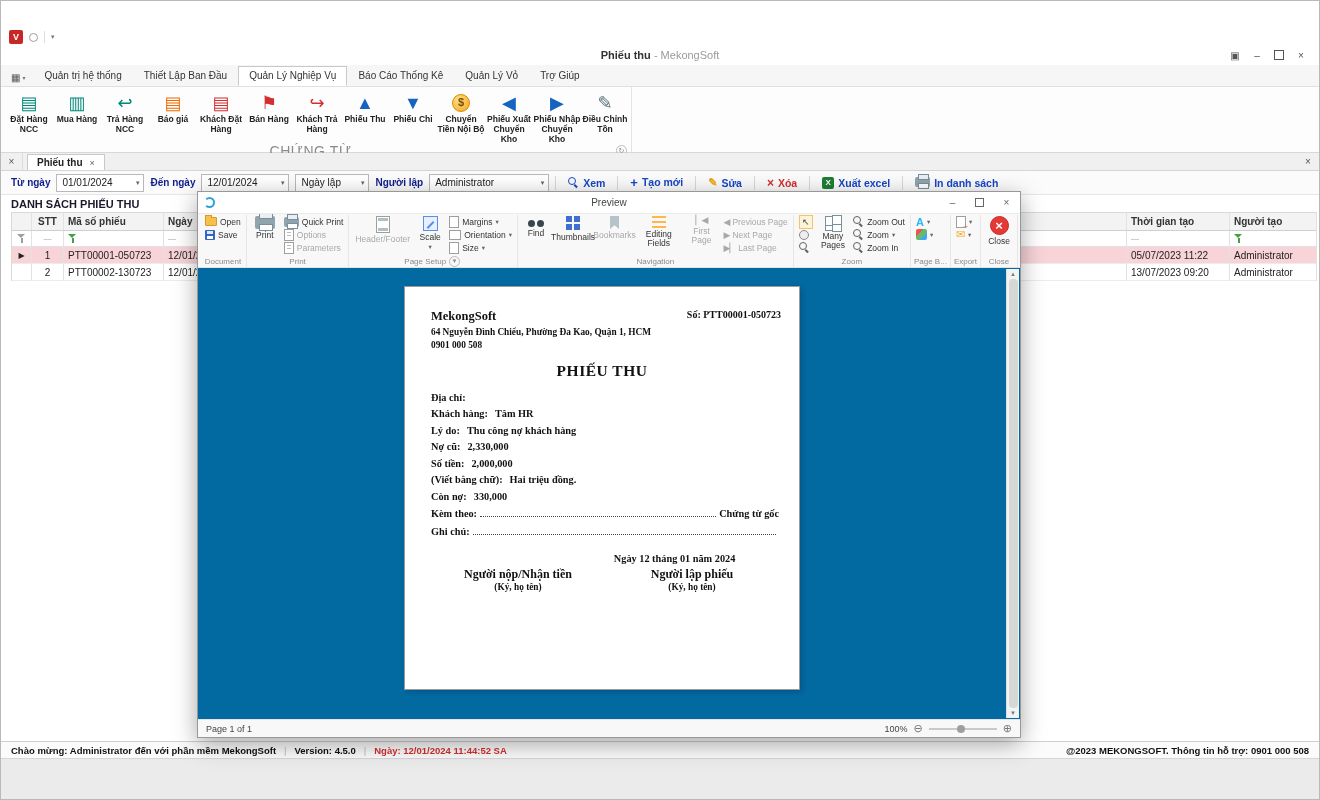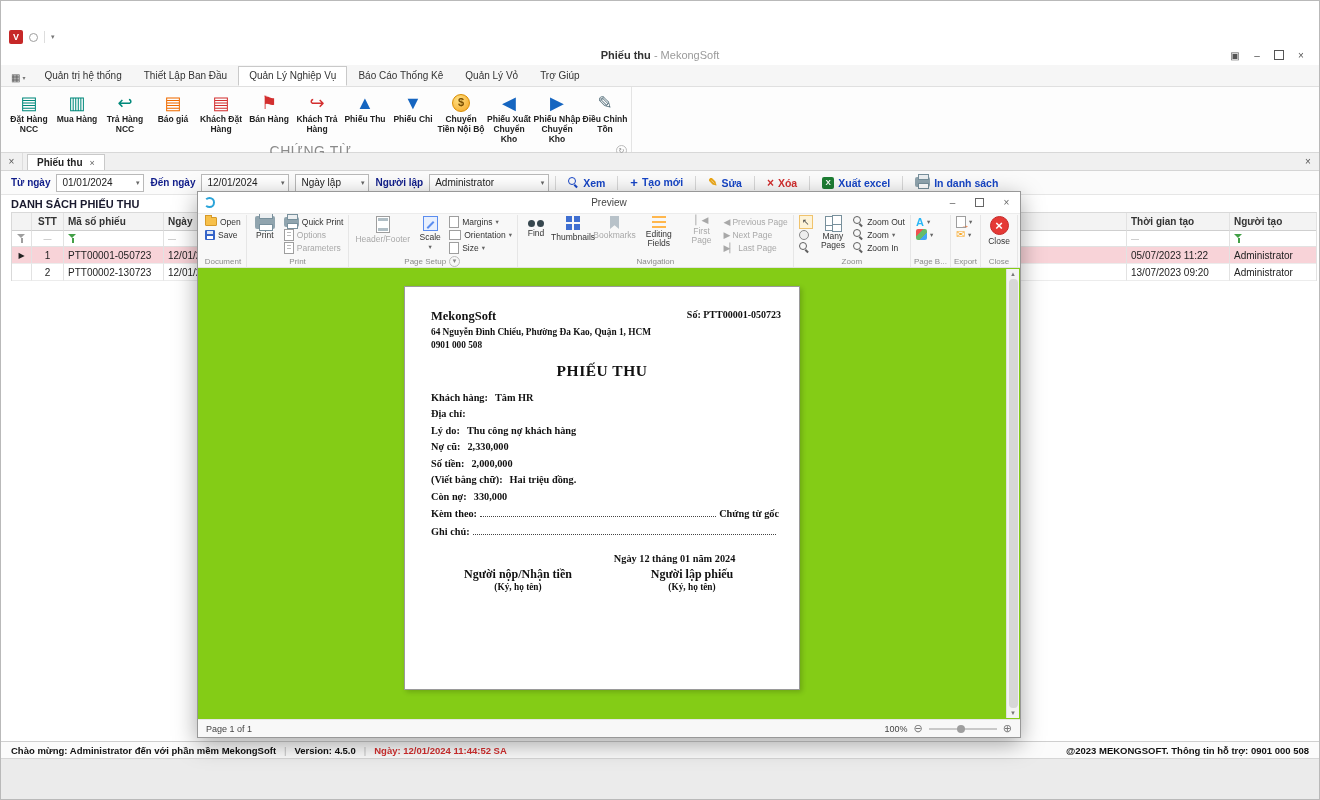--- a/index.html
+++ b/index.html
@@ -153,21 +153,21 @@
   .i-mp::after { content:""; position:absolute; top:9px; left:0; width:6px; height:4px; background:#fff; border:1px solid #78909c; box-shadow:8px 0 0 #fff, 8px 0 0 1px #78909c; }
   .i-wm::before { content:"A"; font-size:11px; font-weight:bold; color:#29b6f6; }
   .i-pc { width:11px; height:11px; background:linear-gradient(135deg,#ef5350 0 33%,#66bb6a 33% 66%,#42a5f5 66% 100%); border-radius:2px; display:inline-block; }
   .i-exp1 { width:10px; height:12px; background:#fff; border:1px solid #9e9e9e; position:relative; display:inline-block; }
   .i-exp1::after { content:"→"; position:absolute; right:-4px; bottom:-3px; font-size:8px; color:#e65100; font-weight:bold; }
   .i-env { font-size:11px; color:#f9a825; line-height:1; }
   .i-closered { width:19px; height:19px; border-radius:50%; background:#e53935; color:#fff; display:flex; align-items:center; justify-content:center; border:1px solid #c62828; }
   .i-closered::before { content:"×"; font-size:13px; font-weight:bold; line-height:1; }
 
   
-  .pv-docarea { flex:1; position:relative; background:#84cc16; overflow:hidden; }
+  .pv-docarea { flex:1; position:relative; background:#0369a1; overflow:hidden; }
   .pv-page { position:absolute; left:50%; transform:translateX(-50%); margin-left:-7px; top:18px; width:396px; height:404px; background:#fff; border:1px solid #9a9a9a; box-shadow:2px 2px 5px rgba(0,0,0,.18); font-family:"Liberation Serif","DejaVu Serif",serif; color:#111; }
   .pv-scroll { position:absolute; right:1px; top:1px; bottom:1px; width:13px; background:#f3f3f3; border-left:1px solid #e0e0e0; display:flex; flex-direction:column; align-items:center; padding:2px 0; gap:2px; }
   .pv-scroll .arr { font-size:6px; color:#777; flex:none; }
   .pv-thumb { flex:1; width:9px; background:#d7d7d7; border-radius:4px; }
   .pv-status { height:18px; display:flex; align-items:center; padding:0 8px; font-size:9px; color:#444; background:#f8f8f8; border-top:1px solid #e6e6e6; flex:none; }
   .pv-zoom { margin-left:auto; display:flex; align-items:center; gap:6px; }
   .zbtn { font-size:11px; color:#777; line-height:1; }
   .ztrack { position:relative; width:68px; height:2px; background:#c9c9c9; }
   .zthumb { position:absolute; left:28px; top:-3px; width:8px; height:8px; background:#9e9e9e; border-radius:50%; }
 
@@ -627,26 +627,26 @@
           <span class="doc-company">MekongSoft</span>
           <span class="doc-number">Số: PTT00001-050723</span>
         </div>
         <div class="doc-addr">
           <div>64 Nguyễn Đình Chiểu, Phường Đa Kao, Quận 1, HCM</div>
           <div>0901 000 508</div>
         </div>
         <div class="doc-title">PHIẾU THU</div>
         <div class="doc-body">
           <div class="doc-line">
+              <span>Địa chỉ:</span>
+              <span></span>
+            </div>
+          <div class="doc-line">
               <span>Khách hàng:</span>
               <span>Tâm HR</span>
-            </div>
-          <div class="doc-line">
-              <span>Địa chỉ:</span>
-              <span></span>
             </div>
           <div class="doc-line">
               <span>Lý do:</span>
               <span>Thu công nợ khách hàng</span>
             </div>
           <div class="doc-line">
               <span>Nợ cũ:</span>
               <span>2,330,000</span>
             </div>
           <div class="doc-line">

